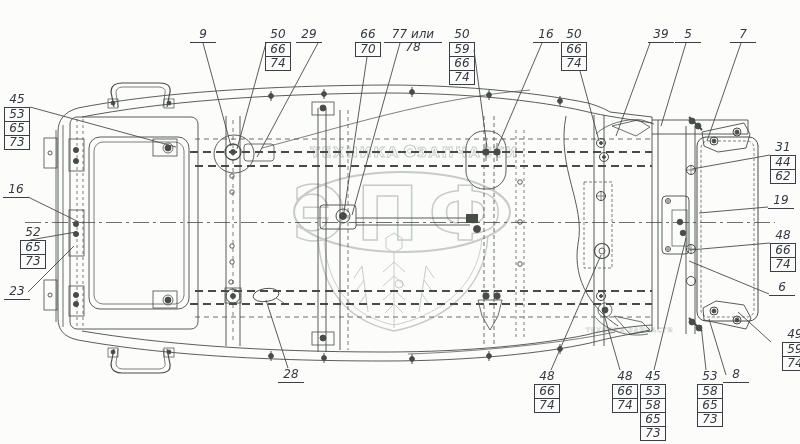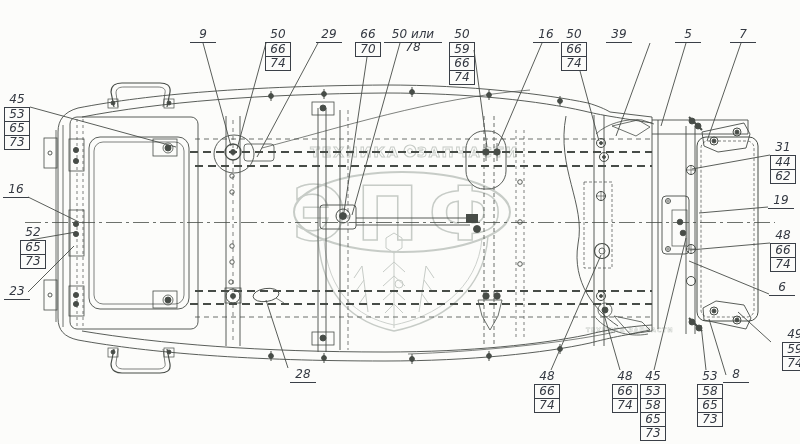--- a/index.html
+++ b/index.html
@@ -265,45 +265,45 @@
 
   <div id="callouts">
       <div class="callout" style="left: 190px; top: 28px;">
         <span class="row first">9</span>
       </div>
       <div class="callout" style="left: 265px; top: 28px;">
         <span class="row first">50</span>
         <span class="row boxed">66</span>
         <span class="row boxed">74</span>
       </div>
-      <div class="callout" style="left: 316px; top: 28px;">
+      <div class="callout" style="left: 296px; top: 28px;">
         <span class="row first">29</span>
       </div>
       <div class="callout" style="left: 355px; top: 28px;">
         <span class="row first">66</span>
         <span class="row boxed">70</span>
       </div>
       <div class="callout wide" style="left: 384px; top: 28px;">
-        <span class="row first">50 или 78</span>
+        <span class="row first">77 или 78</span>
       </div>
       <div class="callout" style="left: 449px; top: 28px;">
         <span class="row first">50</span>
         <span class="row boxed">59</span>
         <span class="row boxed">66</span>
         <span class="row boxed">74</span>
       </div>
       <div class="callout" style="left: 533px; top: 28px;">
         <span class="row first">16</span>
       </div>
       <div class="callout" style="left: 561px; top: 28px;">
         <span class="row first">50</span>
         <span class="row boxed">66</span>
         <span class="row boxed">74</span>
       </div>
-      <div class="callout" style="left: 606px; top: 28px;">
+      <div class="callout" style="left: 648px; top: 28px;">
         <span class="row first">39</span>
       </div>
       <div class="callout" style="left: 675px; top: 28px;">
         <span class="row first">5</span>
       </div>
       <div class="callout" style="left: 730px; top: 28px;">
         <span class="row first">7</span>
       </div>
       <div class="callout" style="left: 770px; top: 141px;">
         <span class="row first">31</span>
@@ -339,21 +339,21 @@
         <span class="row first">16</span>
       </div>
       <div class="callout" style="left: 20px; top: 226px;">
         <span class="row first">52</span>
         <span class="row boxed">65</span>
         <span class="row boxed">73</span>
       </div>
       <div class="callout" style="left: 4px; top: 285px;">
         <span class="row first">23</span>
       </div>
-      <div class="callout" style="left: 278px; top: 368px; margin-left: 12px;">
+      <div class="callout" style="left: 278px; top: 368px;">
         <span class="row first">28</span>
       </div>
       <div class="callout" style="left: 534px; top: 370px;">
         <span class="row first">48</span>
         <span class="row boxed">66</span>
         <span class="row boxed">74</span>
       </div>
       <div class="callout" style="left: 612px; top: 370px;">
         <span class="row first">48</span>
         <span class="row boxed">66</span>

